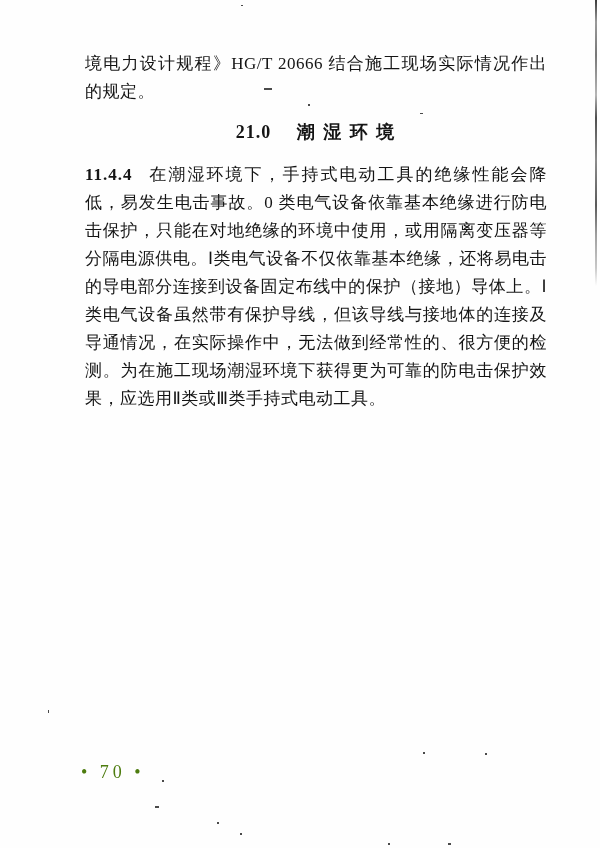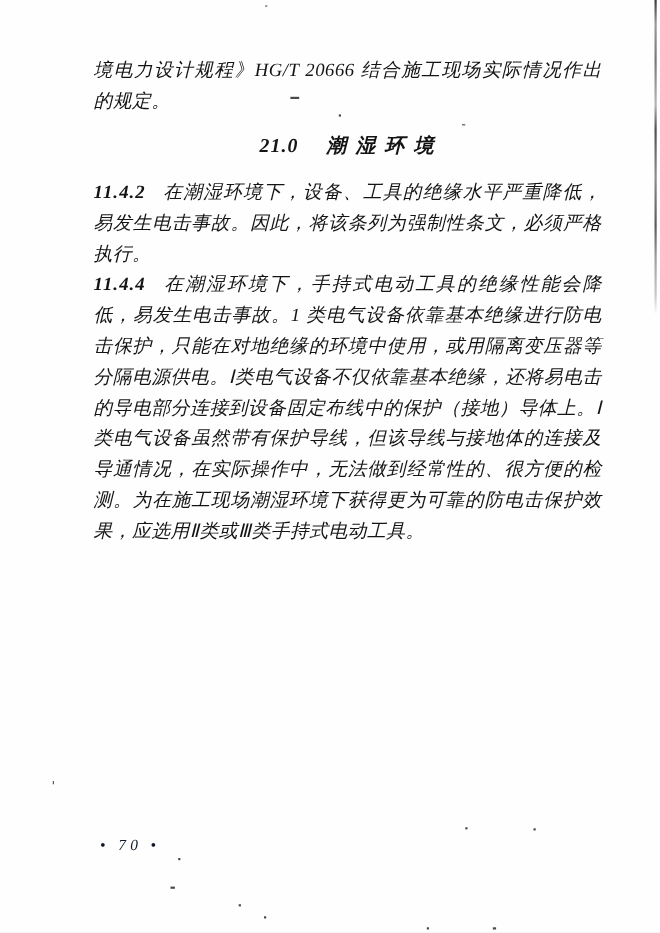--- a/index.html
+++ b/index.html
@@ -9,21 +9,20 @@
   }
   .page {
     position: relative;
     width: 600px;
     height: 848px;
     margin: 0 auto;
     background: #fefefe;
     overflow: hidden;
     font-family: "Liberation Serif", serif;
     color: #141414;
-    font-style: italic;
   }
   .content {
     position: absolute;
     left: 85px;
     top: 50px;
     width: 462px;
     text-align: justify;
     font-size: 17px;
     line-height: 28px;
     letter-spacing: 0.5px;
@@ -46,25 +45,25 @@
     line-height: 26px;
   }
   .heading .heading-number {
     margin-right: 1.1em;
   }
   .heading .heading-title {
     letter-spacing: 2px;
   }
   .page-number {
     position: absolute;
-    left: 91px;
+    left: 81px;
     top: 762px;
-    font-size: 14px;
+    font-size: 18px;
     letter-spacing: 4px;
-    color: #0f172a;
+    color: #4d7c0f;
   }
   
   .scan-line-right {
     position: absolute;
     top: 0;
     right: 3px;
     width: 2px;
     height: 286px;
     background: linear-gradient(180deg,
       #3a3a3a 0px, #9a9a9a 22px, #777 55px, #b5b5b5 95px,
@@ -99,27 +98,24 @@
 
   <main class="content">
 
     <p class="para">境电力设计规程》HG/T 20666 结合施工现场实际情况作出的规定。</p>
 
     <h2 class="heading">
       <span class="heading-number">21.0</span>
       <span class="heading-title">潮 湿 环 境</span>
     </h2>
 
-    <p class="para">
-      <span class="clause-num">11.4.2</span><span>在潮湿环境下，设备、工具的绝缘水平严重降低，易发生电击事故。因此，将该条列为强制性条文，必须严格执行。</span>
-    </p>
 
 
     <p class="para">
-      <span class="clause-num">11.4.4</span><span>在潮湿环境下，手持式电动工具的绝缘性能会降低，易发生电击事故。1 类电气设备依靠基本绝缘进行防电击保护，只能在对地绝缘的环境中使用，或用隔离变压器等分隔电源供电。Ⅰ类电气设备不仅依靠基本绝缘，还将易电击的导电部分连接到设备固定布线中的保护（接地）导体上。Ⅰ类电气设备虽然带有保护导线，但该导线与接地体的连接及导通情况，在实际操作中，无法做到经常性的、很方便的检测。为在施工现场潮湿环境下获得更为可靠的防电击保护效果，应选用Ⅱ类或Ⅲ类手持式电动工具。</span>
+      <span class="clause-num">11.4.4</span><span>在潮湿环境下，手持式电动工具的绝缘性能会降低，易发生电击事故。0 类电气设备依靠基本绝缘进行防电击保护，只能在对地绝缘的环境中使用，或用隔离变压器等分隔电源供电。Ⅰ类电气设备不仅依靠基本绝缘，还将易电击的导电部分连接到设备固定布线中的保护（接地）导体上。Ⅰ类电气设备虽然带有保护导线，但该导线与接地体的连接及导通情况，在实际操作中，无法做到经常性的、很方便的检测。为在施工现场潮湿环境下获得更为可靠的防电击保护效果，应选用Ⅱ类或Ⅲ类手持式电动工具。</span>
     </p>
 
   </main>
 
   <span class="page-number">• 70 •</span>
 
   <div class="speck s1"></div>
   <div class="speck s2"></div>
   <div class="speck s3"></div>
   <div class="speck s4"></div>

